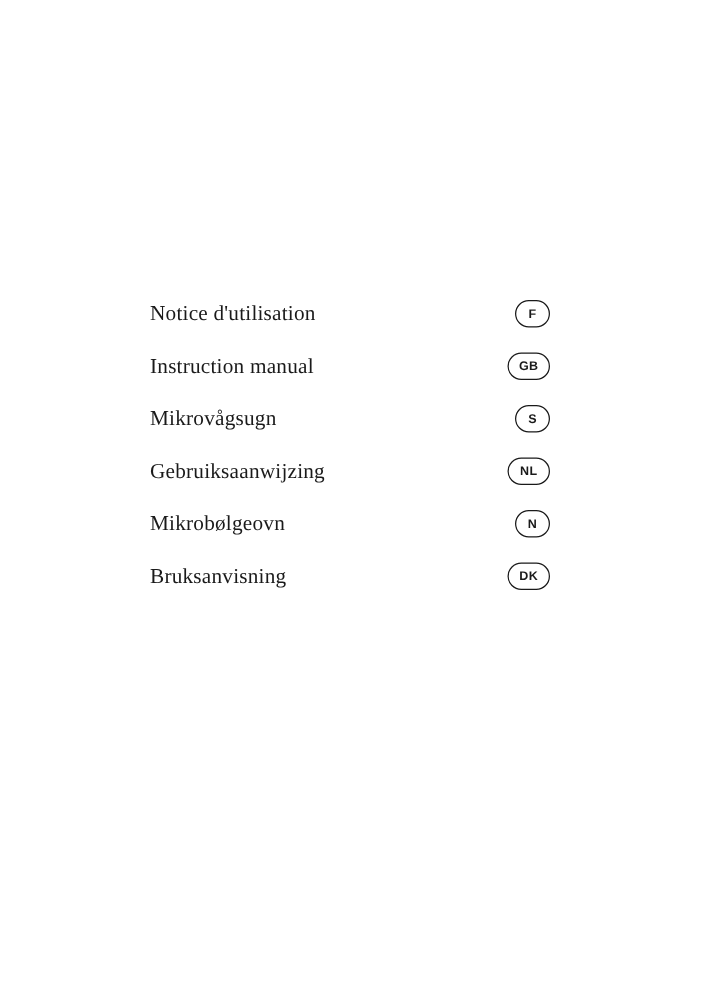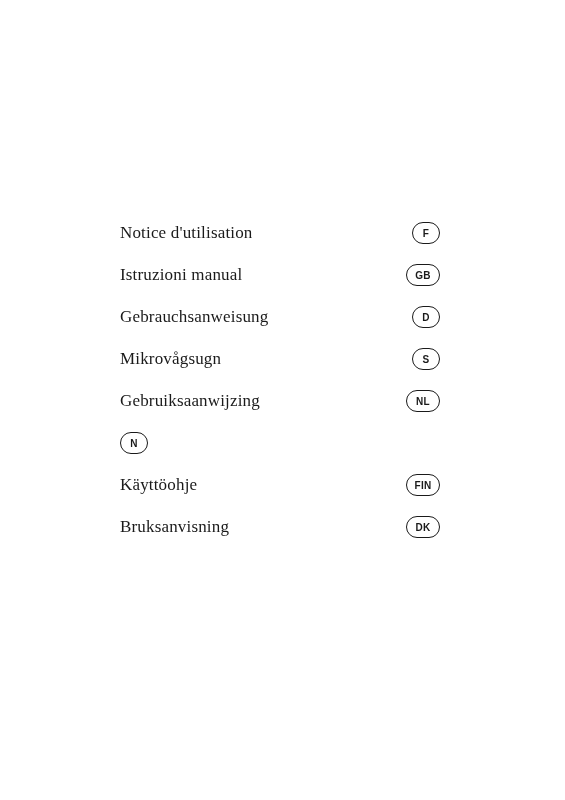--- a/index.html
+++ b/index.html
@@ -19,21 +19,20 @@
     .page {
       width: 565px;
       height: 712px;
       background: #ffffff;
       display: flex;
       flex-direction: column;
       justify-content: center;
       align-items: flex-start;
       padding-left: 120px;
       padding-right: 100px;
-      margin-top: 24px;
     }
 
     .menu-list {
       display: flex;
       flex-direction: column;
       gap: 0px;
       width: 100%;
     }
 
     .menu-item {
@@ -76,40 +75,33 @@
 </head>
 <body>
 
 <div class="page">
   <div class="menu-list" id="menu-list">
   <div class="menu-item">
         <span class="menu-label">Notice d'utilisation</span>
         <span class="lang-badge">F</span>
       </div>
       <div class="menu-item">
-        <span class="menu-label">Istruzioni manual</span>
+        <span class="menu-label">Instruction manual</span>
         <span class="lang-badge wide">GB</span>
-      </div>
-      <div class="menu-item">
-        <span class="menu-label">Gebrauchsanweisung</span>
-        <span class="lang-badge">D</span>
       </div>
       <div class="menu-item">
         <span class="menu-label">Mikrovågsugn</span>
         <span class="lang-badge">S</span>
       </div>
       <div class="menu-item">
         <span class="menu-label">Gebruiksaanwijzing</span>
         <span class="lang-badge wide">NL</span>
       </div>
       <div class="menu-item">
+        <span class="menu-label">Mikrobølgeovn</span>
         <span class="lang-badge">N</span>
-      </div>
-      <div class="menu-item">
-        <span class="menu-label">Käyttöohje</span>
-        <span class="lang-badge wide">FIN</span>
       </div>
       <div class="menu-item">
         <span class="menu-label">Bruksanvisning</span>
         <span class="lang-badge wide">DK</span>
       </div>
     </div>
 </div>
 
 </body></html>

